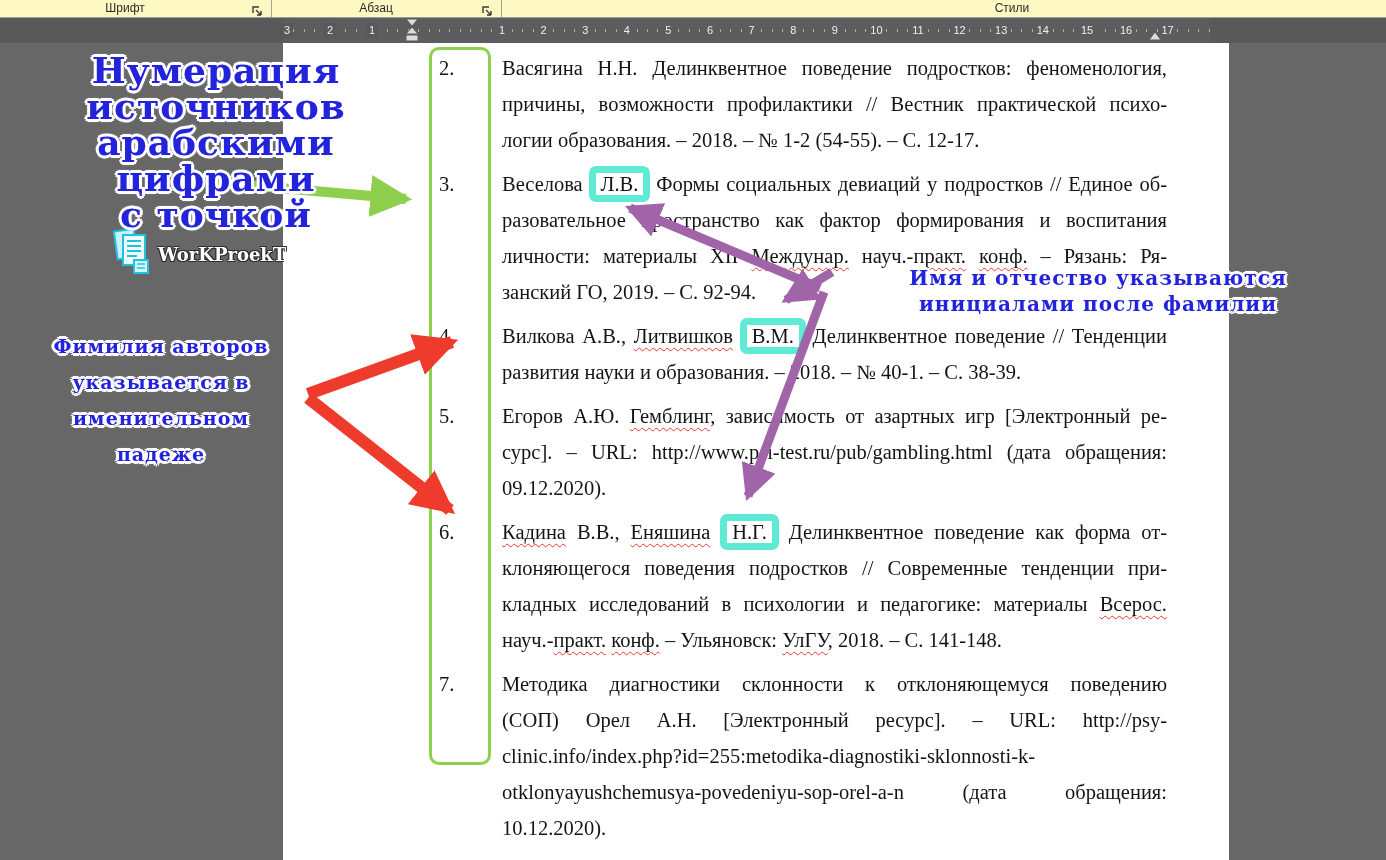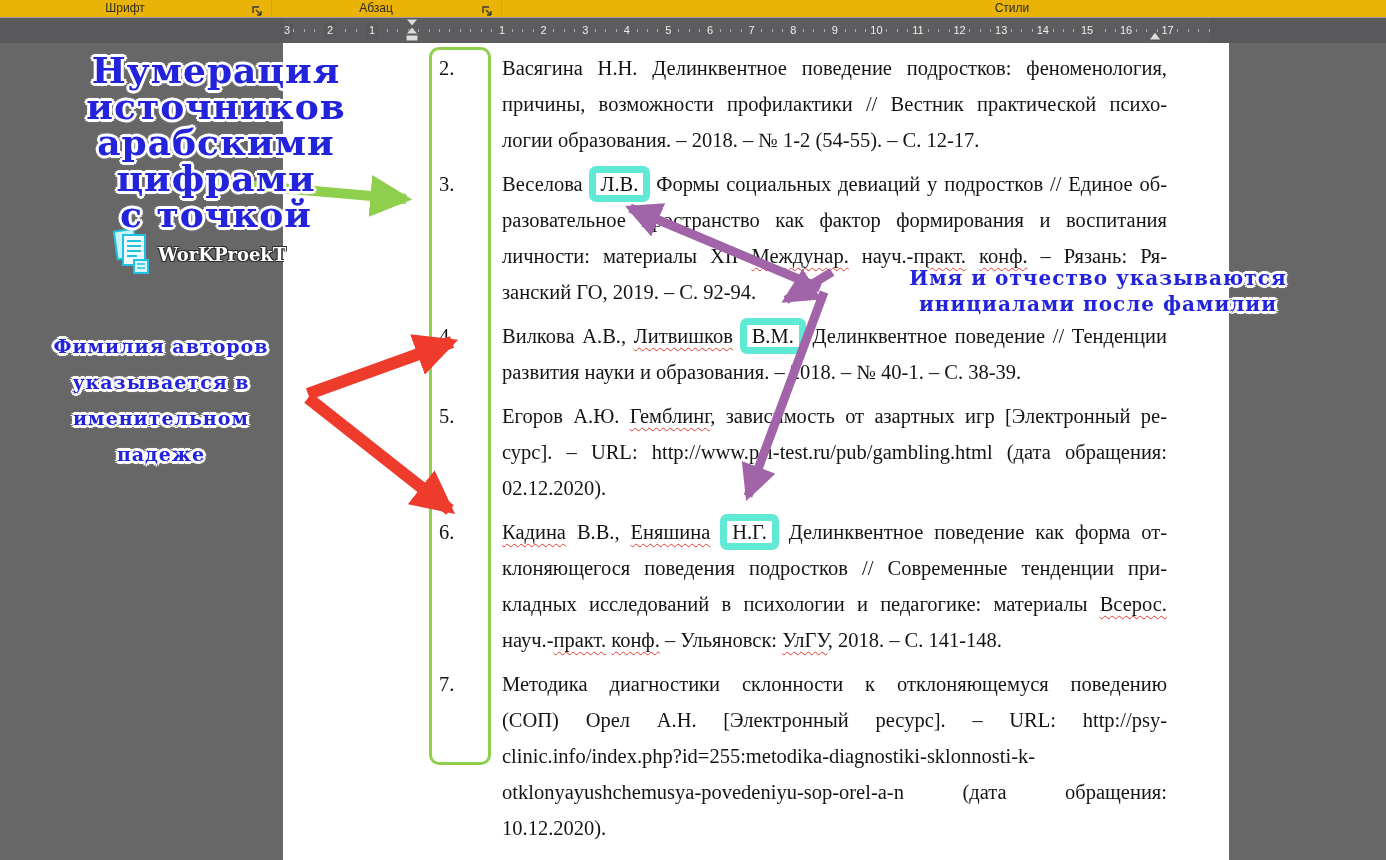--- a/index.html
+++ b/index.html
@@ -1,20 +1,20 @@
 <!DOCTYPE html>
 <html><head>
 <meta charset="utf-8">
 <style>
   html,body{margin:0;padding:0;background:#676767;}
   #app{position:relative;width:1386px;height:860px;overflow:hidden;background:#676767;
        font-family:"Liberation Sans",sans-serif;}
 
   
-  .ribbon{position:absolute;left:0;top:0;width:1386px;height:17px;background:#eab308;
+  .ribbon{position:absolute;left:0;top:0;width:1386px;height:17px;background:#fef9c3;
           border-bottom:1px solid #9b9b9b;z-index:2;}
   .group-label{position:absolute;top:0;height:17px;line-height:17px;text-align:center;
                font-size:12px;color:#2b2b2b;}
   .g-font{left:0;width:250px;}
   .g-par{left:272px;width:208px;}
   .g-styles{left:962px;width:100px;}
   .divider{position:absolute;top:0;width:1px;height:17px;background:#a2a2a2;}
   .launcher{position:absolute;top:3px;width:11px;height:11px;cursor:pointer;}
 
   
@@ -147,21 +147,21 @@
         <div class="lines">
           <div class="line"><span>Вилкова А.В., </span><span class="sq">Литвишков</span><span> </span><span class="initials-box">В.М.</span><span> Делинквентное поведение // Тенденции</span></div>
           <div class="line last"><span>развития науки и образования. – 2018. – № 40-1. – С. 38-39.</span></div>
         </div>
       </div>
       <div class="bib-item">
         <div class="num">5.</div>
         <div class="lines">
           <div class="line"><span>Егоров А.Ю. </span><span class="sq">Гемблинг</span><span>, зависимость от азартных игр [Электронный ре-</span></div>
           <div class="line"><span>сурс]. – URL: http://www.psi-test.ru/pub/gambling.html (дата обращения:</span></div>
-          <div class="line last"><span>02.12.2020).</span></div>
+          <div class="line last"><span>09.12.2020).</span></div>
         </div>
       </div>
       <div class="bib-item">
         <div class="num">6.</div>
         <div class="lines">
           <div class="line"><span class="sq">Кадина</span><span> В.В., </span><span class="sq">Еняшина</span><span> </span><span class="initials-box">Н.Г.</span><span> Делинквентное поведение как форма от-</span></div>
           <div class="line"><span>клоняющегося поведения подростков // Современные тенденции при-</span></div>
           <div class="line"><span>кладных исследований в психологии и педагогике: материалы </span><span class="sq">Всерос.</span></div>
           <div class="line last"><span>науч.-</span><span class="sq">практ.</span><span> </span><span class="sq">конф.</span><span> – Ульяновск: </span><span class="sq">УлГУ</span><span>, 2018. – С. 141-148.</span></div>
         </div>

